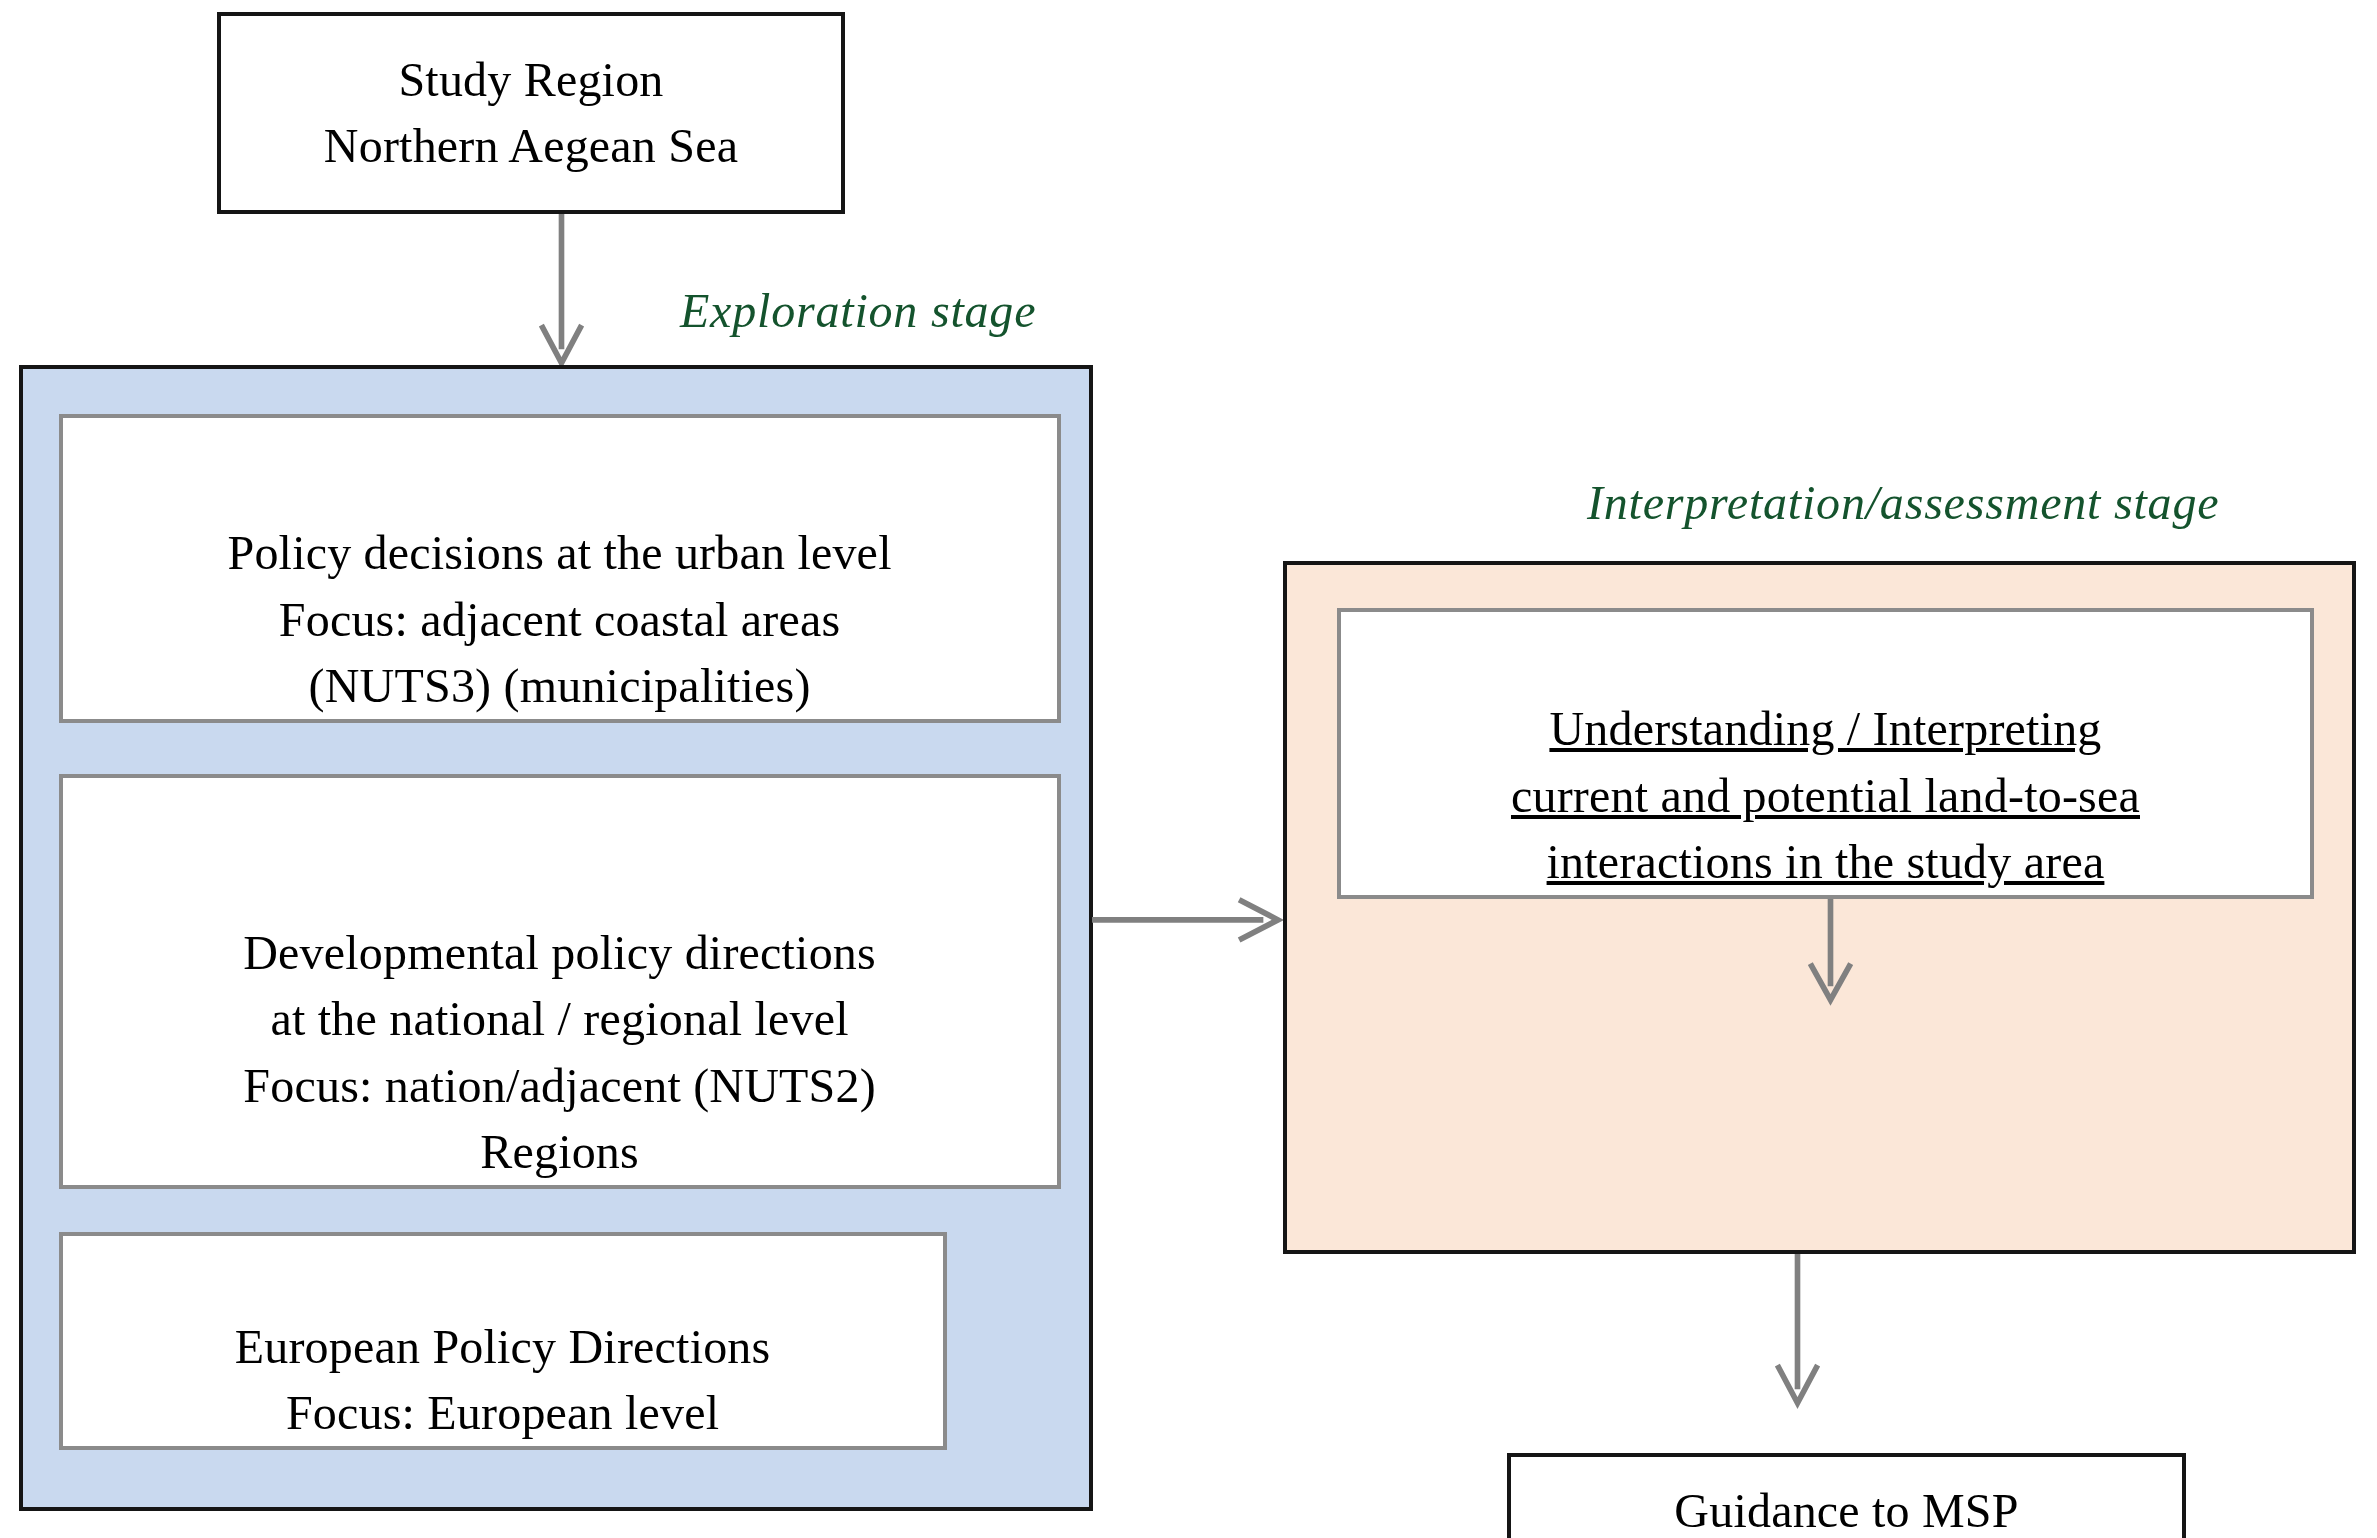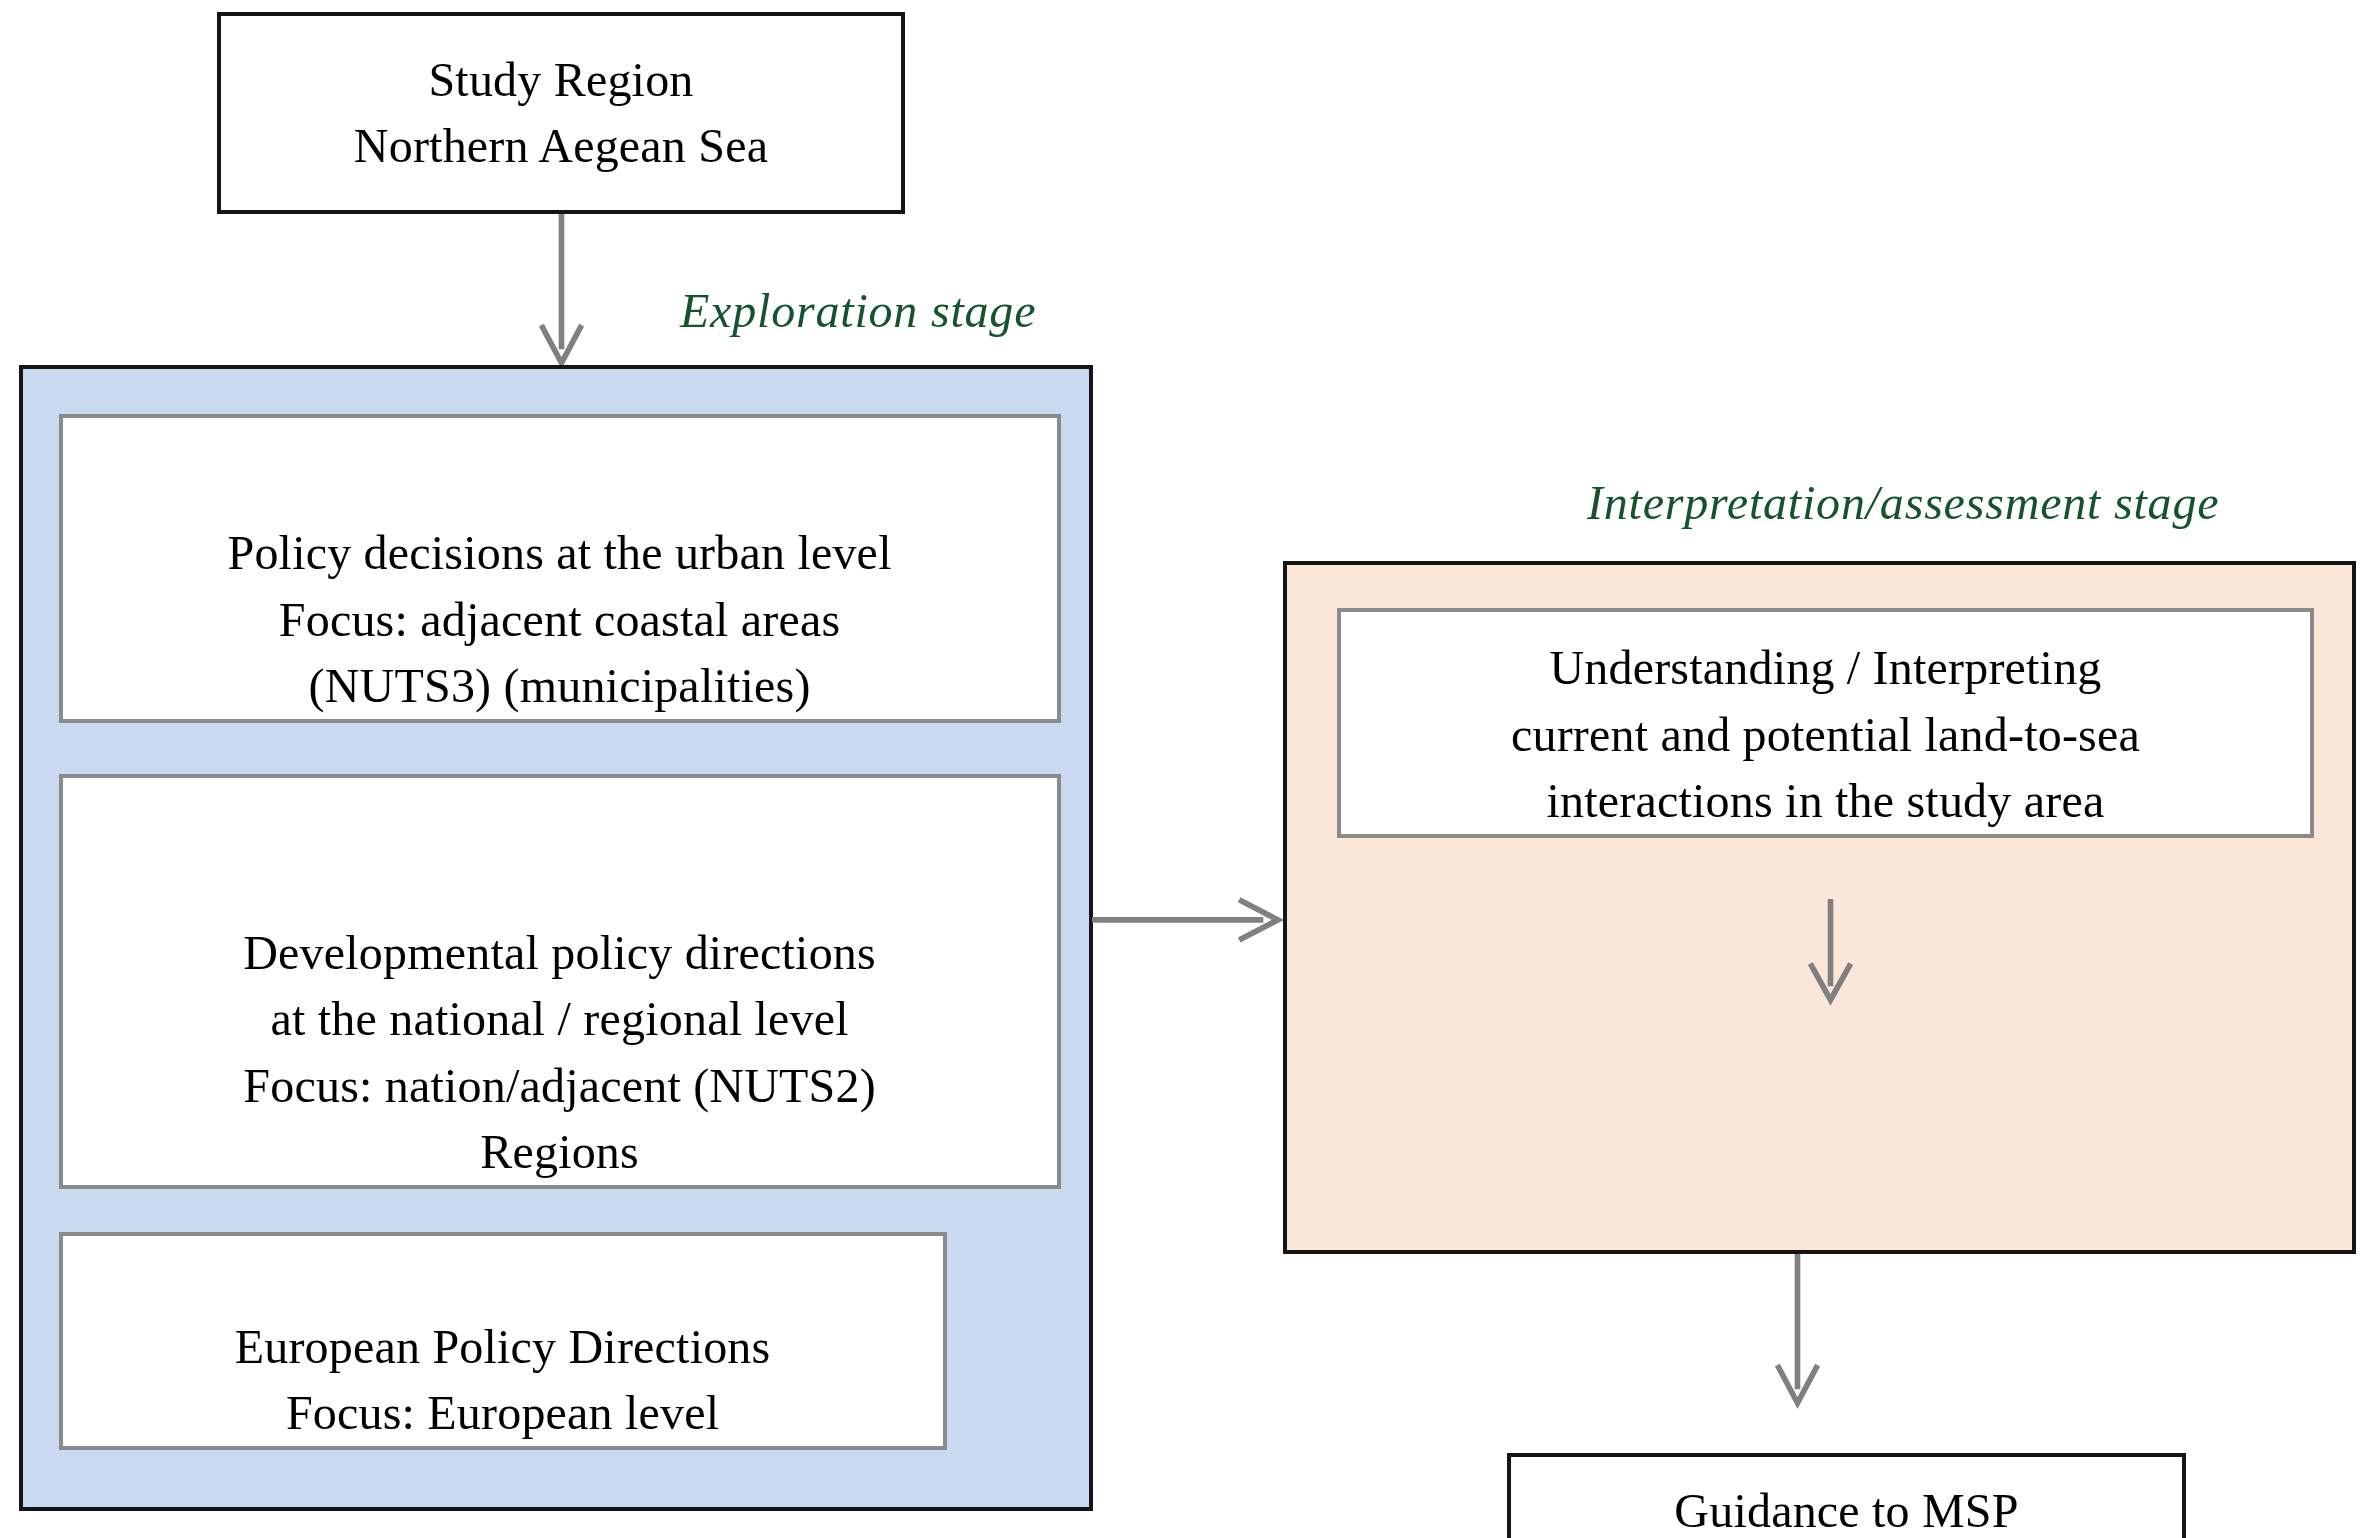--- a/index.html
+++ b/index.html
@@ -72,21 +72,21 @@
   .arrow svg {
     display: block;
     overflow: visible;
   }
 </style>
 </head>
 <body>
 
 <div id="canvas">
 
-  <div class="black-box" style="left:217px; top:12px; width:688px; height:202px;">
+  <div class="black-box" style="left:217px; top:12px; width:628px; height:202px;">
     <span class="box-text">Study Region
 Northern Aegean Sea</span>
   </div>
 
   <div class="arrow" style="left:533px; top:214px; width:57px; height:153px;">
     <svg width="57" height="153" viewBox="0 0 70 190">
       <line x1="35" y1="0" x2="35" y2="168" stroke="#808080" stroke-width="7"></line>
       <path d="M 10 138 L 35 185 L 60 138" fill="none" stroke="#808080" stroke-width="7"></path>
     </svg>
   </div>
@@ -118,21 +118,21 @@
     <svg width="194" height="65" viewBox="0 0 240 80">
       <line x1="0" y1="38" x2="212" y2="38" stroke="#808080" stroke-width="7"></line>
       <path d="M 182 13 L 230 38 L 182 63" fill="none" stroke="#808080" stroke-width="7"></path>
     </svg>
   </div>
 
   <div class="stage-label" style="left:1587px; top:475px;">Interpretation/assessment  stage</div>
 
   <div class="panel panel-peach" style="left:1283px; top:561px; width:1073px; height:693px;">
 
-    <div class="gray-box" style="left:50px; top:43px; width:977px; height:230px;">
+    <div class="gray-box" style="left:50px; top:43px; width:977px; height:291px;text-decoration:underline;">
       <span class="box-text">Understanding / Interpreting
 current and potential land-to-sea
 interactions in the study area</span>
     </div>
 
     <div class="arrow" style="left:515px; top:334px; width:57px; height:105px;">
       <svg width="57" height="105" viewBox="0 0 70 130">
         <line x1="35" y1="0" x2="35" y2="108" stroke="#808080" stroke-width="7"></line>
         <path d="M 10 80 L 35 125 L 60 80" fill="none" stroke="#808080" stroke-width="7"></path>
       </svg>

